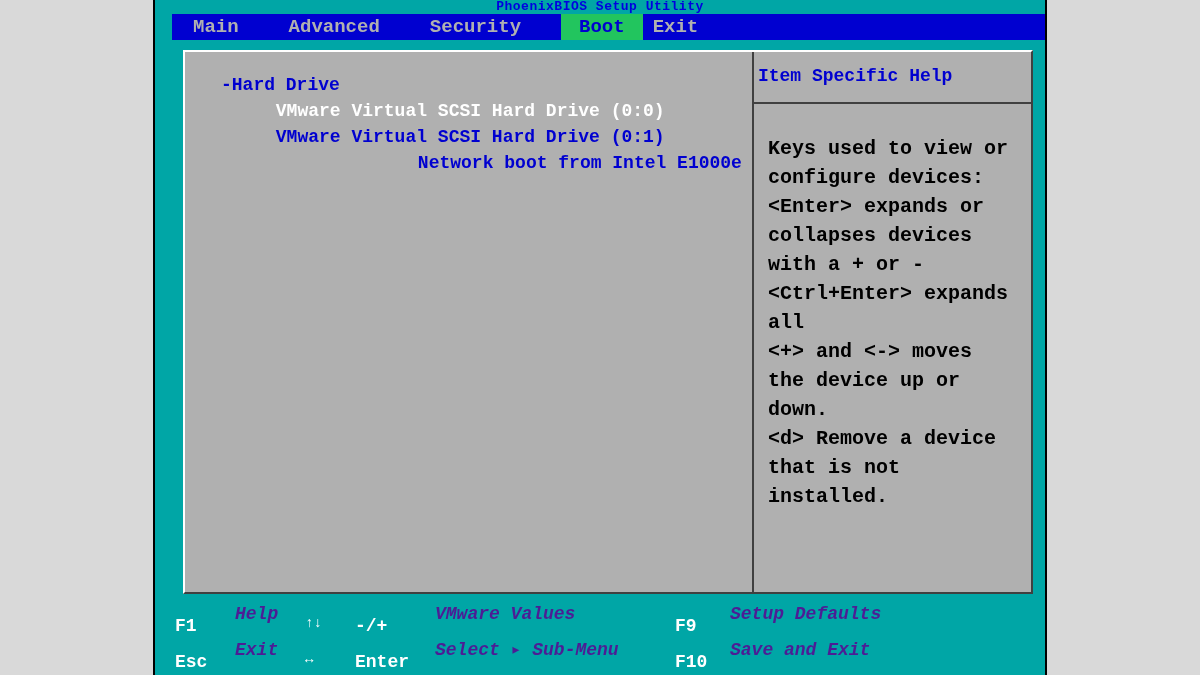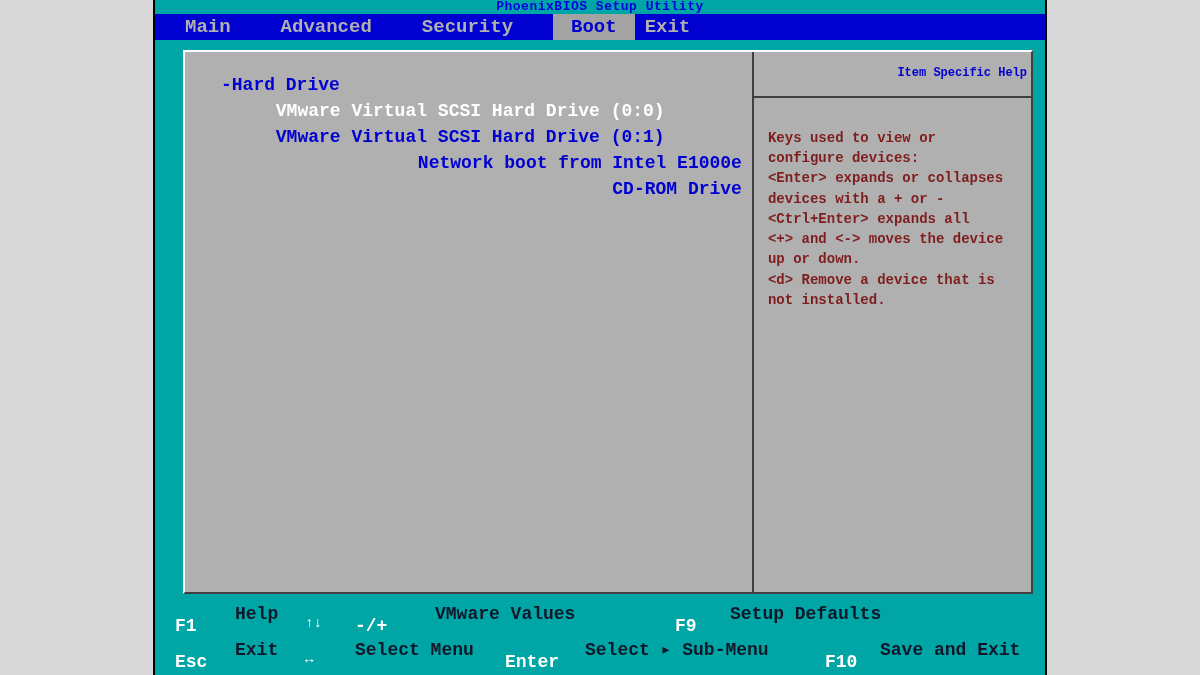--- a/index.html
+++ b/index.html
@@ -27,29 +27,30 @@
     color: #0000e0;
     text-align: center;
     padding: 2px 0 0 0;
     font-size: 13px;
     letter-spacing: 0.5px;
   }
   .menu-bar {
     background: #0000d0;
     color: #b0b0b0;
     display: flex;
-    padding: 0 30px;
+    padding: 0 21px;
     font-size: 19px;
+    margin-left: 17px;
   }
   .menu-item {
     padding: 2px 30px 2px 0;
     margin-right: 20px;
   }
   .menu-item.active {
-    background: #a3a3a3;
+    background: #22c55e;
     color: #0000d0;
     padding: 2px 18px;
     margin-left: -10px;
     margin-right: 10px;
   }
   .content-wrap {
     background: #00a6a6;
     padding: 10px 12px 6px 28px;
   }
   .content {
@@ -67,52 +68,52 @@
     color: #0000d0;
     position: relative;
   }
   .right-pane {
     flex: 1;
     border-left: 2px solid #404040;
     display: flex;
     flex-direction: column;
   }
   .help-title {
-    text-align: right;
+    text-align: left;
     color: #0000d0;
     padding: 14px 4px 16px 4px;
     border-bottom: 2px solid #404040;
-    font-size: 12px;
+    font-size: 18px;
   }
   .help-body {
     padding: 30px 14px 10px 14px;
-    color: #7f1d1d;
+    color: #000000;
     line-height: 1.45;
-    font-size: 14px;
+    font-size: 20px;
   }
   .boot-line {
     line-height: 1.45;
     white-space: pre;
   }
   .indent-1 { padding-left: 0; }
   .indent-2 { padding-left: 44px; }
   .indent-1b { padding-left: 10px; text-align: right; }
   .selected { color: #fff; }
   .footer {
     background: #00a6a6;
     color: #0000d0;
     padding: 2px 10px 4px 20px;
     font-size: 18px;
     line-height: 1.35;
   }
   .footer-row {
     display: flex;
   }
   .fk { color: #fff; display:inline-block;margin-top:12px; }
-  .fd { color: #0f172a; display:inline-block; }
+  .fd { color: #4c1d95; display:inline-block;font-style:italic; }
   .col1 { width: 60px; }
   .col2 { width: 70px; }
   .col3 { width: 50px; text-align:left;}
   .col4 { width: 150px; }
   .col5 { width: 80px; }
   .col6 { width: 240px; }
   .col7 { width: 55px; }
   .col8 { flex:1; }
   .arrow { font-size: 14px; }
 </style>
@@ -135,21 +136,20 @@
 
   <div class="content-wrap">
     <div class="content">
 
       <div class="left-pane" id="boot-list">
 
       <div class="boot-line indent-1">-Hard Drive</div>
           <div class="boot-line indent-2 selected"> VMware Virtual SCSI Hard Drive (0:0)</div>
           <div class="boot-line indent-2"> VMware Virtual SCSI Hard Drive (0:1)</div>
           <div class="boot-line indent-1b"> Network boot from Intel E1000e</div>
-          <div class="boot-line indent-1b"> CD-ROM Drive</div>
         </div>
 
       <div class="right-pane">
         <div class="help-title">Item Specific Help</div>
         <div class="help-body" id="help-body">
             <div>Keys used to view or configure devices:</div>
             <div>&lt;Enter&gt; expands or collapses devices with a + or -</div>
             <div>&lt;Ctrl+Enter&gt; expands all</div>
             <div>&lt;+&gt; and &lt;-&gt; moves the device up or down.</div>
             <div>&lt;d&gt; Remove a device that is not installed.</div>
@@ -166,21 +166,20 @@
       <span class="fk col3 arrow">↑↓</span>
       <span class="fk col5">-/+</span>
       <span class="fd col6">VMware Values</span>
       <span class="fk col7">F9</span>
       <span class="fd col8">Setup Defaults</span>
     </div>
     <div class="footer-row">
       <span class="fk col1">Esc</span>
       <span class="fd col2">Exit</span>
       <span class="fk col3 arrow">↔</span>
-      <span class="fd col4">Select Menu</span>
       <span class="fk col5">Enter</span>
       <span class="fd col6">Select ▸ Sub-Menu</span>
       <span class="fk col7">F10</span>
       <span class="fd col8">Save and Exit</span>
     </div>
   </div>
 
 </div>
 
 </body></html>

